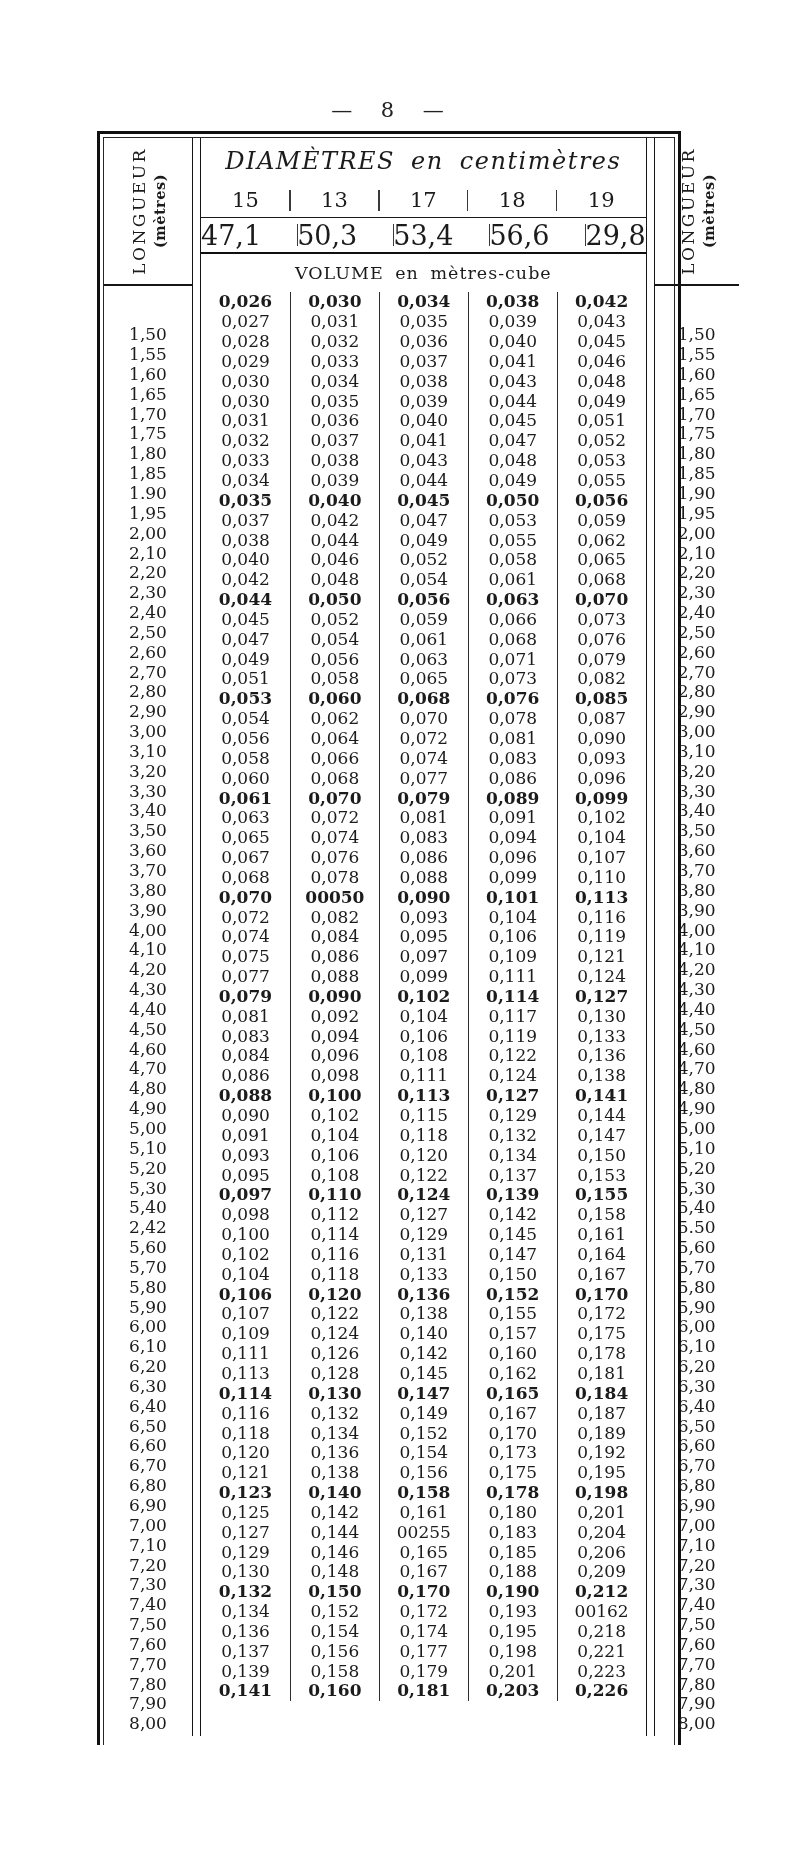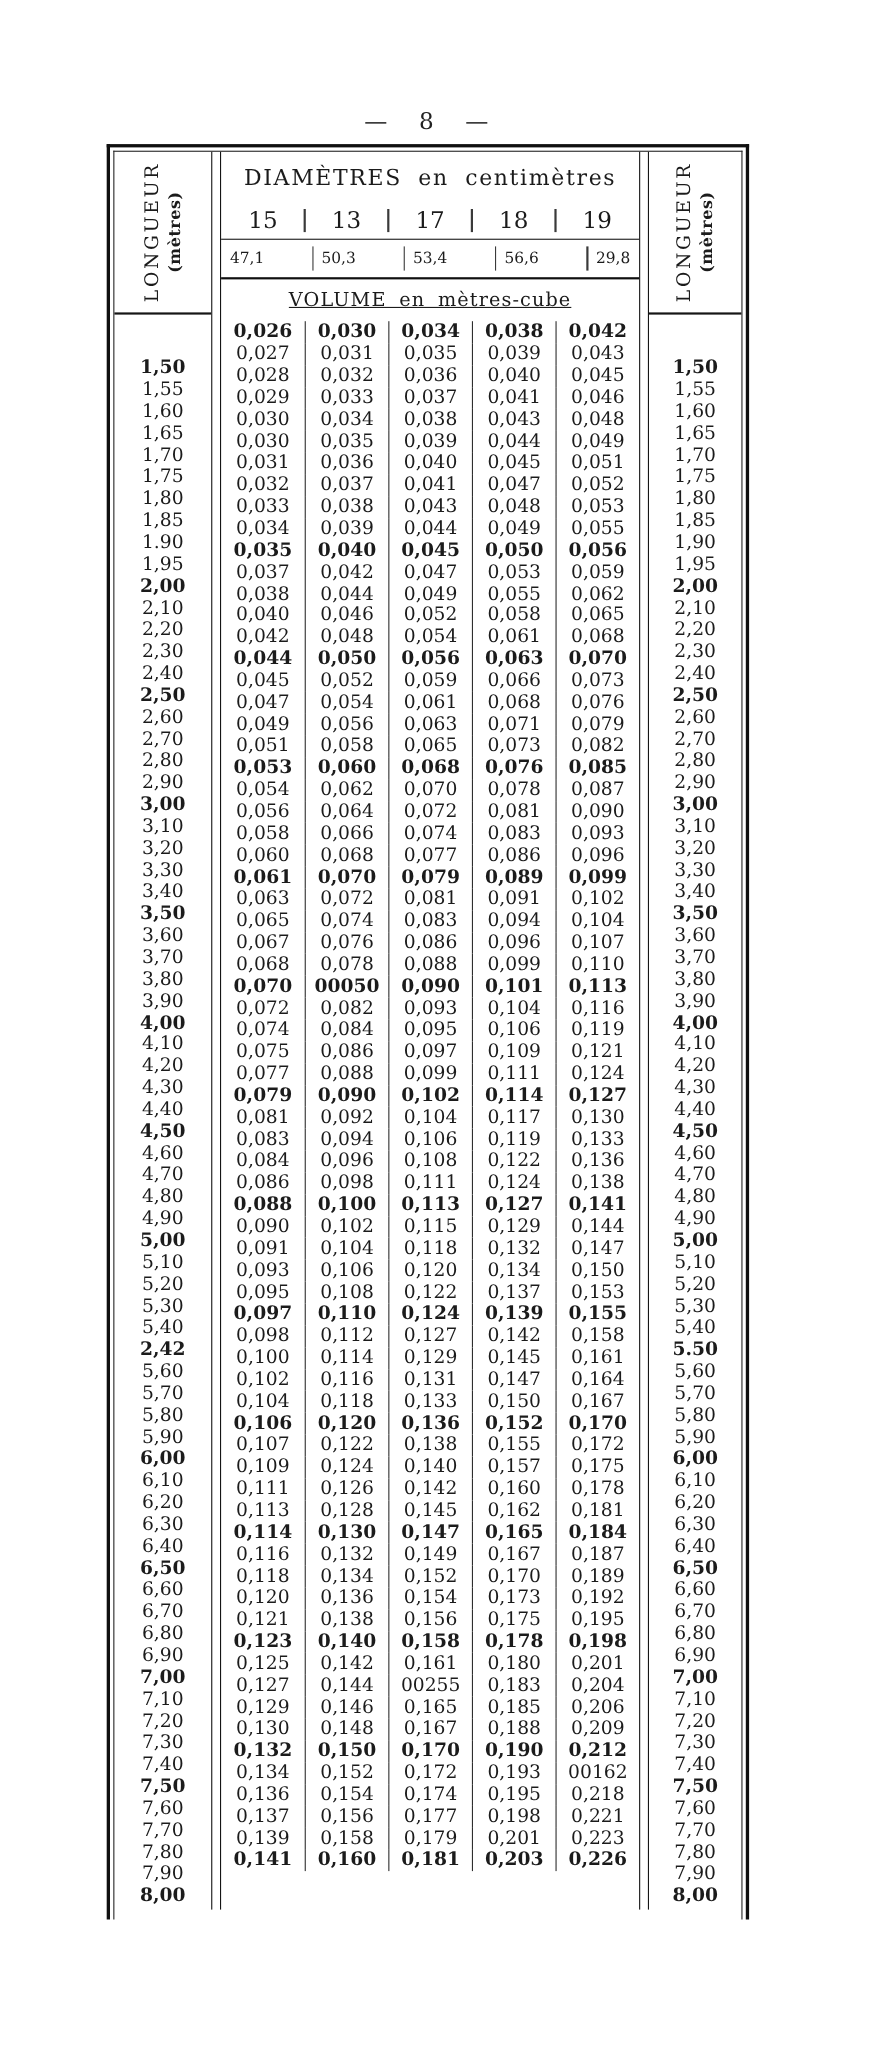--- a/index.html
+++ b/index.html
@@ -18,38 +18,38 @@
   
   .len-col{display:flex;flex-direction:column;}
   .axis-cell{height:146px;border-bottom:2.6px solid #151515;position:relative;}
   .axis-rot{position:absolute;top:50%;left:50%;transform:translate(-50%,-50%) rotate(-90deg);
         display:flex;flex-direction:column;align-items:center;white-space:nowrap;}
   .axis-title{font-size:17px;letter-spacing:2.5px;}
   .axis-sub{font-size:14.5px;font-weight:700;letter-spacing:.5px;margin-top:2px;}
   .len-spacer{height:38.8px;}
   .lcell{height:19.85px;display:flex;align-items:center;justify-content:center;
         font-size:17px;line-height:1;}
-  .lcell.bold{font-weight:700;}
+  .lcell.bold{font-weight:400;}
 
   
   .main-col{display:flex;flex-direction:column;}
   .diam-title{height:46px;display:flex;align-items:center;justify-content:center;
-        font-size:20px;letter-spacing:1.5px;word-spacing:7px;}
+        font-size:24px;letter-spacing:1.5px;word-spacing:7px;font-style:italic;}
   .num-row{display:grid;grid-template-columns:repeat(5,1fr);font-weight:400;}
   .num-row.diam{height:33px;font-size:21px;}
-  .num-row.circ{height:34px;font-size:14px;gap:36px;}
+  .num-row.circ{height:34px;font-size:27px;gap:36px;}
   .hcell{position:relative;display:flex;align-items:center;justify-content:center;line-height:1;}
   .hcell + .hcell::before{content:"";position:absolute;left:-0.6px;top:18%;bottom:18%;
         width:1.3px;background:#3a3a3a;}
   .hrule1{border-top:1.8px solid #1a1a1a;}
   .hrule2{border-top:2.6px solid #0f0f0f;}
   .circ-title{height:32px;display:flex;align-items:center;justify-content:center;
         font-size:17px;letter-spacing:1px;word-spacing:4px;}
   .volume-title{height:38px;display:flex;align-items:center;justify-content:center;
-        font-size:17.5px;letter-spacing:1px;word-spacing:5px;text-decoration:underline;}
+        font-size:17.5px;letter-spacing:1px;word-spacing:5px;}
   .vrow{display:grid;grid-template-columns:repeat(5,1fr);height:19.85px;}
   .vcell{position:relative;display:flex;align-items:center;justify-content:center;
         font-size:17px;line-height:1;height:100%;}
   .vcell + .vcell{border-left:1.2px solid #2e2e2e;}
   .vrow.bold .vcell{font-weight:700;}
 </style>
 </head>
 <body>
 
 <div class="page">

